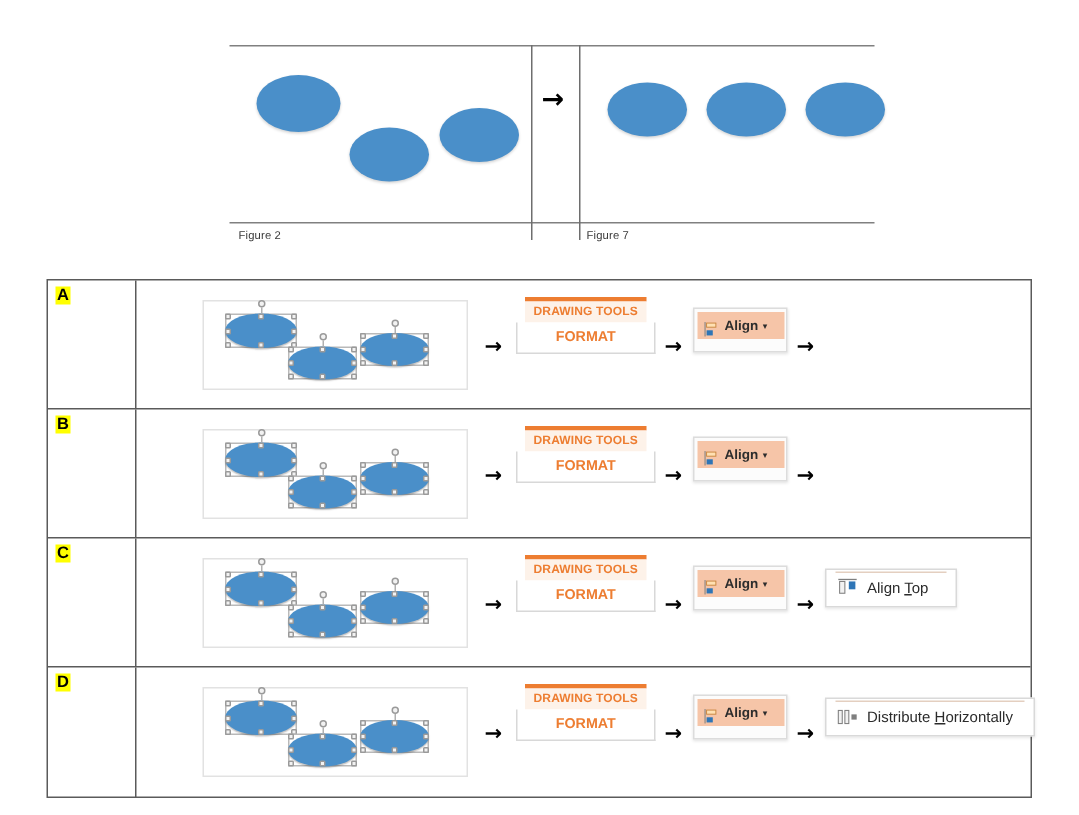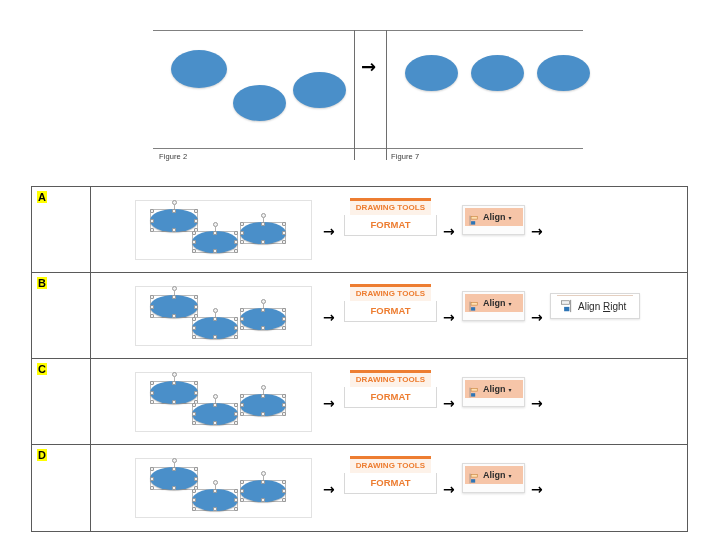--- a/index.html
+++ b/index.html
@@ -451,29 +451,20 @@
             <span style="width: 11px; height: 11px; margin-left: 4px; margin-right: 3px; flex: 0 0 auto;"><svg viewBox="0 0 16 16" width="11" height="11">
                 <rect x="1" y="1" width="1" height="14" fill="#7f7f7f"></rect>
                 <rect x="3" y="2" width="9" height="4" fill="#ffe0b2" stroke="#c8843c" stroke-width="0.9"></rect>
                 <rect x="3" y="9" width="6" height="5" fill="#2e75b6"></rect>
               </svg></span>
             <span class="al-label">Align</span>
             <span class="al-caret">▾</span>
           </div>
         </div>
         <div class="step-arrow" style="left: 440px; top: 37px;">→</div>
-        <div class="menu-item" style="left: 459px; top: 20px; width: 90px;">
-          <div class="menu-sep"></div>
-          <span class="mi-icon"><svg viewBox="0 0 16 16" width="14" height="14">
-              <rect x="14" y="1" width="1" height="14" fill="#7f7f7f"></rect>
-              <rect x="4" y="2" width="9" height="4" fill="#f2f2f2" stroke="#7f7f7f" stroke-width="0.8"></rect>
-              <rect x="7" y="9" width="6" height="5" fill="#2e75b6"></rect>
-            </svg></span>
-          <span class="mi-label">Align <span class="mi-underline">R</span>ight</span>
-        </div>
       </div>
     </div>
     <div class="trow">
       <div class="cell-letter">
         <span class="letter-badge">C</span>
       </div>
       <div class="cell-body">
         <div class="shapes-box">
           <div class="sel-wrap" style="left: 10px; top: 4px; width: 56px; height: 31px;">
             <div class="sel-frame"></div>
@@ -530,20 +521,29 @@
             <span style="width: 11px; height: 11px; margin-left: 4px; margin-right: 3px; flex: 0 0 auto;"><svg viewBox="0 0 16 16" width="11" height="11">
                 <rect x="1" y="1" width="1" height="14" fill="#7f7f7f"></rect>
                 <rect x="3" y="2" width="9" height="4" fill="#ffe0b2" stroke="#c8843c" stroke-width="0.9"></rect>
                 <rect x="3" y="9" width="6" height="5" fill="#2e75b6"></rect>
               </svg></span>
             <span class="al-label">Align</span>
             <span class="al-caret">▾</span>
           </div>
         </div>
         <div class="step-arrow" style="left: 440px; top: 37px;">→</div>
+        <div class="menu-item" style="left: 459px; top: 20px; width: 88px;">
+          <div class="menu-sep"></div>
+          <span class="mi-icon"><svg viewBox="0 0 16 16" width="14" height="14">
+              <rect x="1" y="1" width="14" height="1" fill="#7f7f7f"></rect>
+              <rect x="2" y="3" width="4" height="9" fill="#f2f2f2" stroke="#7f7f7f" stroke-width="0.8"></rect>
+              <rect x="9" y="3" width="5" height="6" fill="#2e75b6"></rect>
+            </svg></span>
+          <span class="mi-label">Align <span class="mi-underline">T</span>op</span>
+        </div>
       </div>
     </div>
     <div class="trow">
       <div class="cell-letter">
         <span class="letter-badge">D</span>
       </div>
       <div class="cell-body">
         <div class="shapes-box">
           <div class="sel-wrap" style="left: 10px; top: 4px; width: 56px; height: 31px;">
             <div class="sel-frame"></div>
@@ -600,15 +600,24 @@
             <span style="width: 11px; height: 11px; margin-left: 4px; margin-right: 3px; flex: 0 0 auto;"><svg viewBox="0 0 16 16" width="11" height="11">
                 <rect x="1" y="1" width="1" height="14" fill="#7f7f7f"></rect>
                 <rect x="3" y="2" width="9" height="4" fill="#ffe0b2" stroke="#c8843c" stroke-width="0.9"></rect>
                 <rect x="3" y="9" width="6" height="5" fill="#2e75b6"></rect>
               </svg></span>
             <span class="al-label">Align</span>
             <span class="al-caret">▾</span>
           </div>
         </div>
         <div class="step-arrow" style="left: 440px; top: 37px;">→</div>
+        <div class="menu-item" style="left: 459px; top: 20px; width: 140px;">
+          <div class="menu-sep"></div>
+          <span class="mi-icon"><svg viewBox="0 0 16 16" width="14" height="14">
+              <rect x="1" y="3" width="3" height="10" fill="#f2f2f2" stroke="#7f7f7f" stroke-width="0.8"></rect>
+              <rect x="6" y="3" width="3" height="10" fill="#f2f2f2" stroke="#7f7f7f" stroke-width="0.8"></rect>
+              <rect x="11" y="6" width="4" height="4" fill="#7f7f7f"></rect>
+            </svg></span>
+          <span class="mi-label">Distribute <span class="mi-underline">H</span>orizontally</span>
+        </div>
       </div>
     </div>
   </div>
 
 </body></html>

